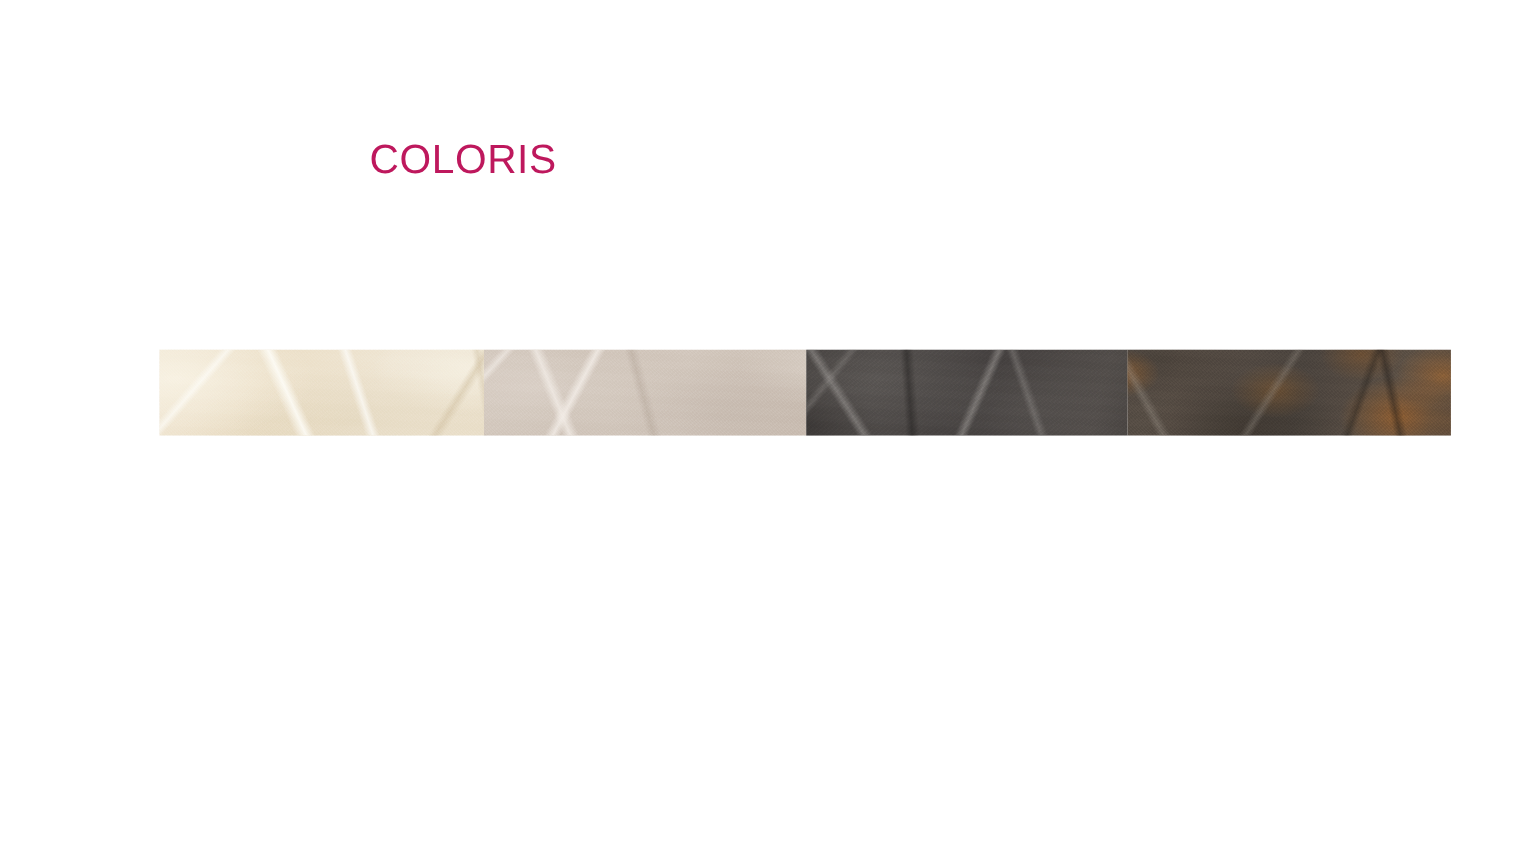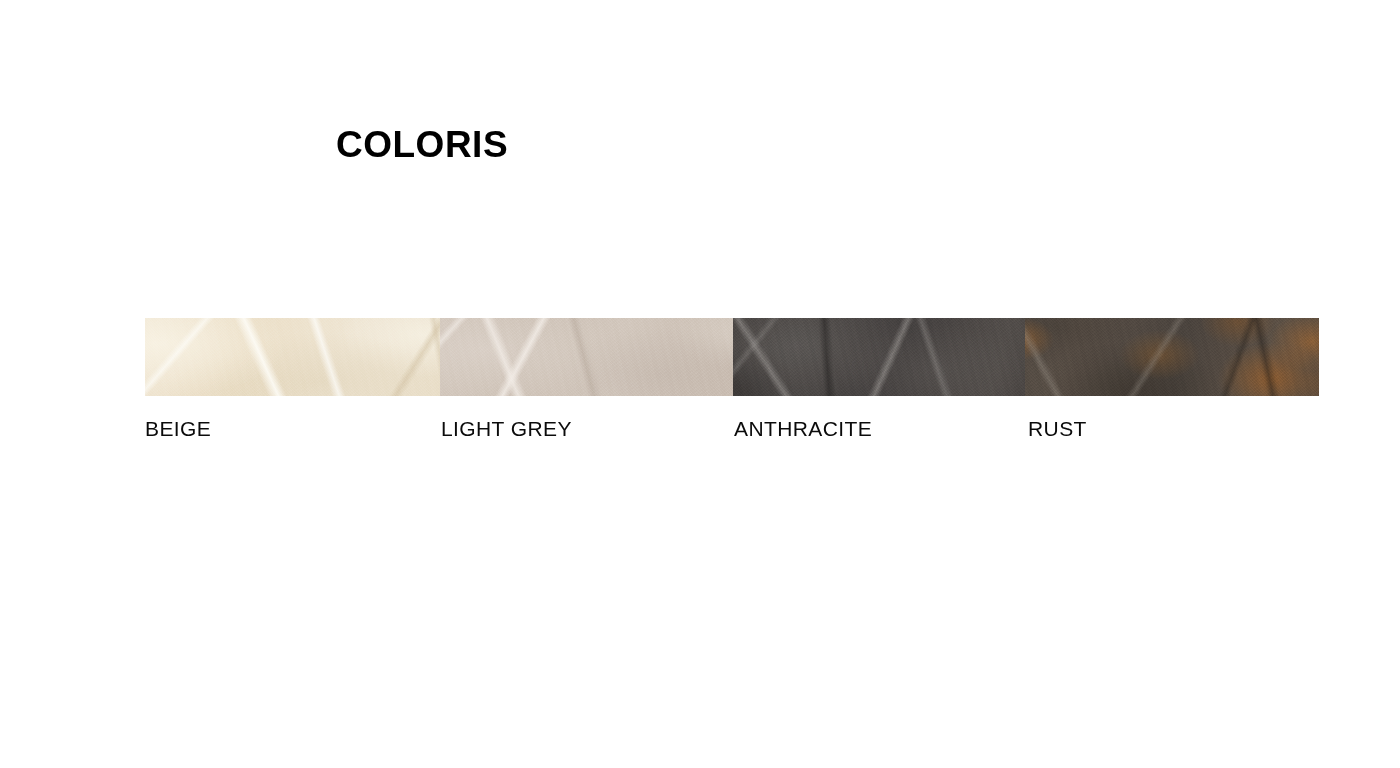--- a/index.html
+++ b/index.html
@@ -21,23 +21,23 @@
     inset: 0;
     background: #ffffff;
   }
 
   
   #page-title {
     position: absolute;
     left: 336px;
     top: 126px;
     font-size: 37px;
-    font-weight: 700;
+    font-weight: 400;
     letter-spacing: 0.5px;
-    color: #000000;
+    color: #be185d;
     line-height: 1;
     white-space: nowrap;
   }
 
   
   #swatch-strip {
     position: absolute;
     left: 145px;
     top: 318px;
     width: 1174px;
@@ -219,20 +219,14 @@
 
     <div class="swatch swatch-3">
       <div class="tex-base"></div>
       <div class="tex-mottle"></div>
       <div class="tex-veins"></div>
       <div class="tex-grain"></div>
     </div>
 
   </div>
 
-  <div id="swatch-labels">
-    <div class="swatch-label label-0">BEIGE</div>
-    <div class="swatch-label label-1">LIGHT GREY</div>
-    <div class="swatch-label label-2">ANTHRACITE</div>
-    <div class="swatch-label label-3">RUST</div>
-  </div>
 
 </div>
 
 </body></html>

